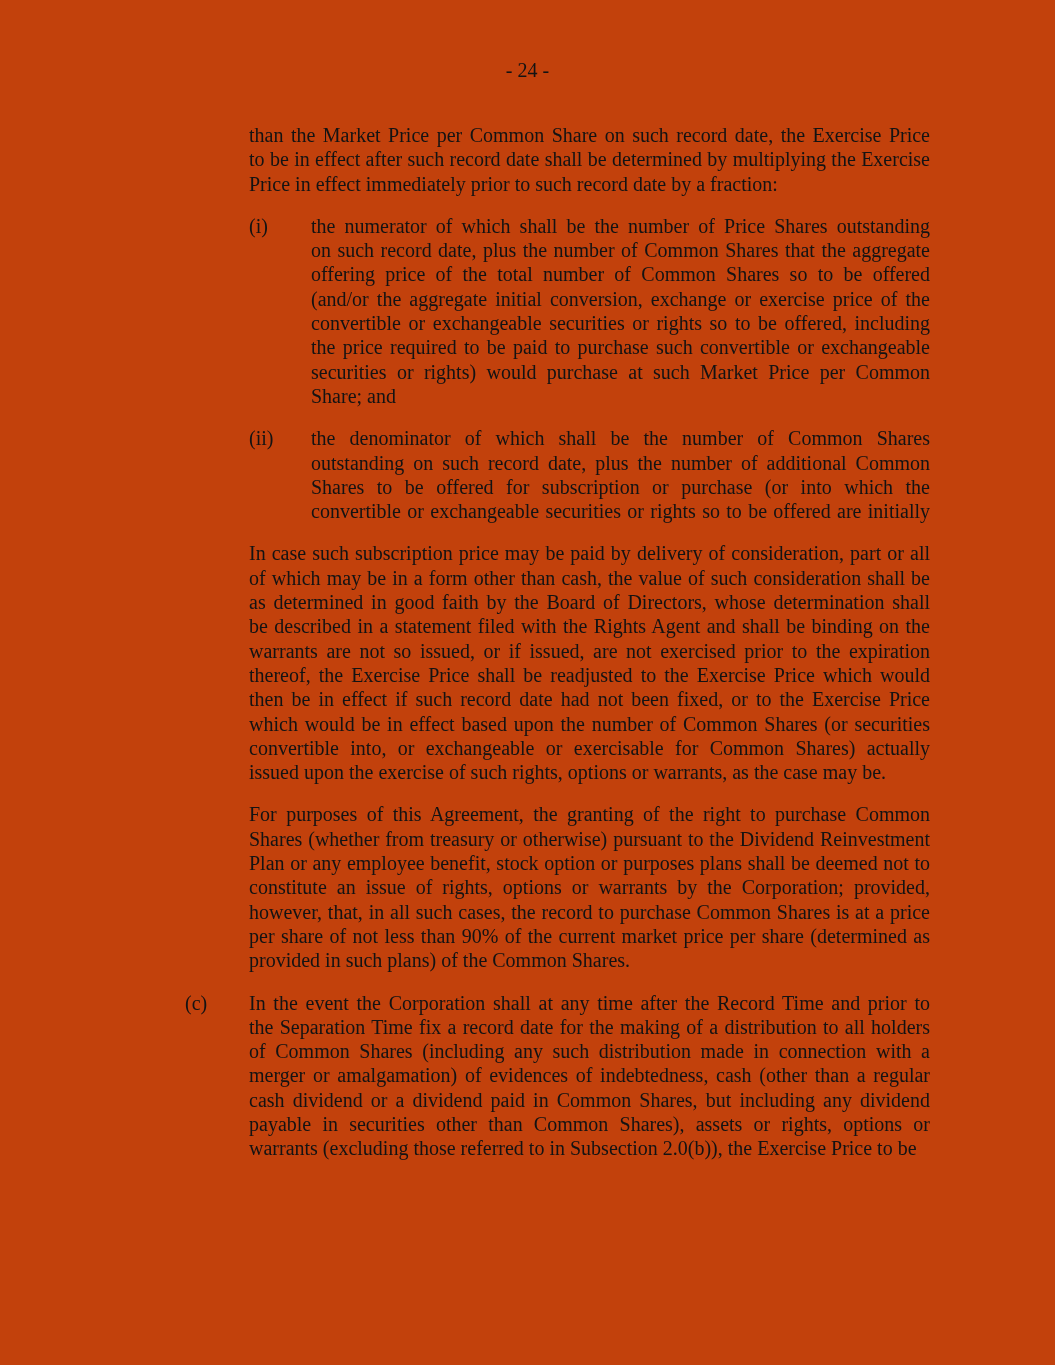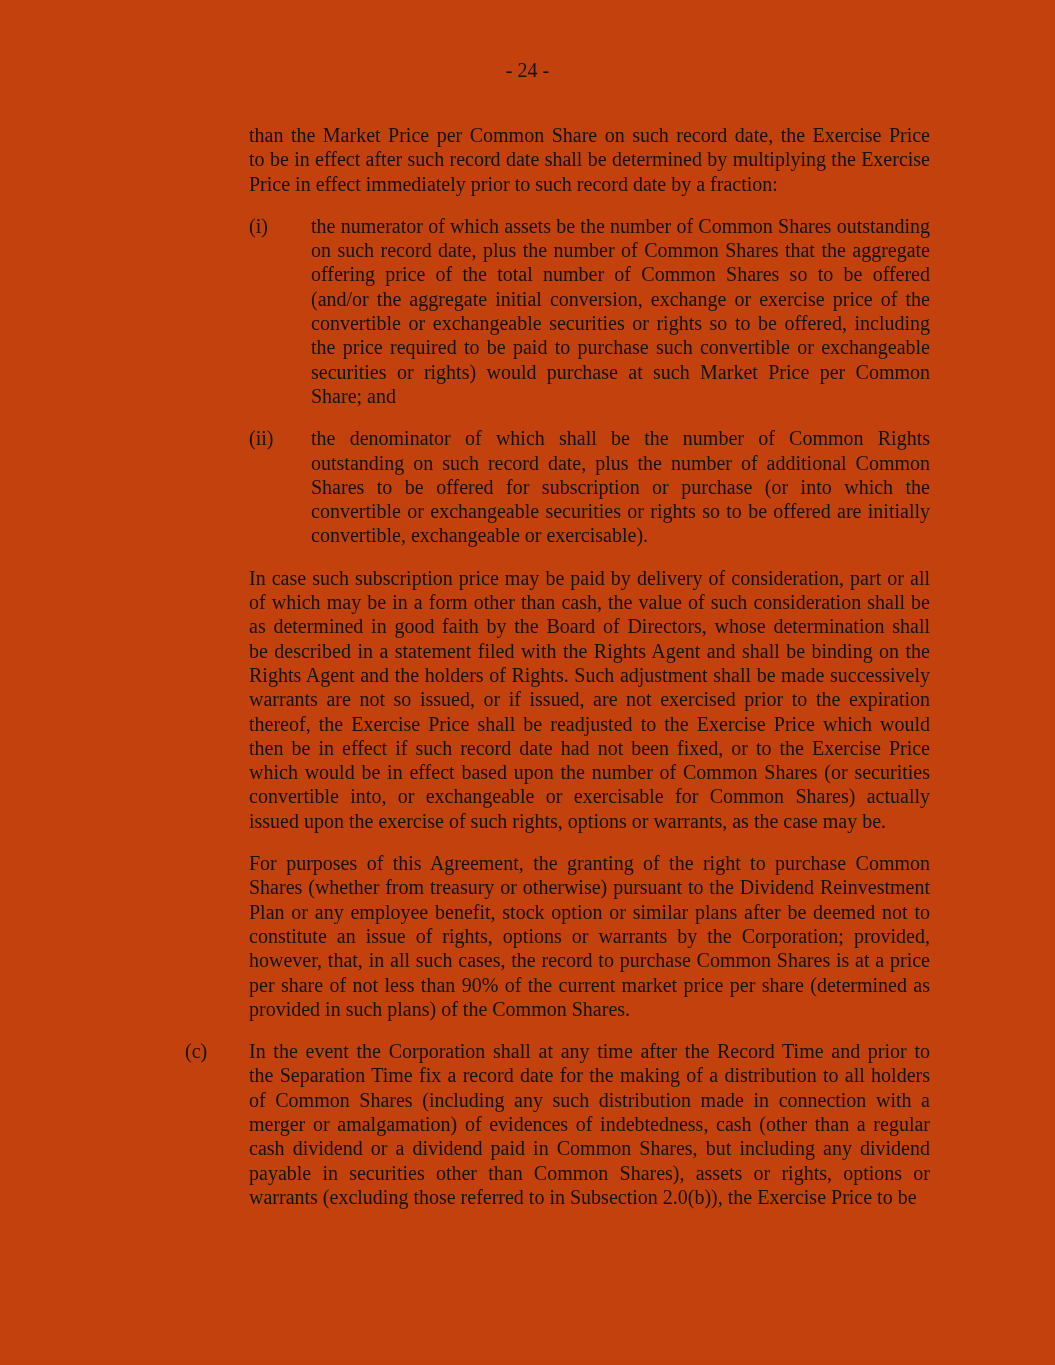--- a/index.html
+++ b/index.html
@@ -85,63 +85,61 @@
       <div class="lines">
           <div class="tl">than the Market Price per Common Share on such record date, the Exercise Price</div>
           <div class="tl">to be in effect after such record date shall be determined by multiplying the Exercise</div>
           <div class="tl tl-last">Price in effect immediately prior to such record date by a fraction:</div>
         </div>
     </div>
 
     <div class="para para-sub">
       <div class="label">(i)</div>
       <div class="lines">
-          <div class="tl">the numerator of which assets be the number of Common Shares outstanding</div>
+          <div class="tl">the numerator of which shall be the number of Price Shares outstanding</div>
           <div class="tl">on such record date, plus the number of Common Shares that the aggregate</div>
           <div class="tl">offering price of the total number of Common Shares so to be offered</div>
           <div class="tl">(and/or the aggregate initial conversion, exchange or exercise price of the</div>
           <div class="tl">convertible or exchangeable securities or rights so to be offered, including</div>
           <div class="tl">the price required to be paid to purchase such convertible or exchangeable</div>
           <div class="tl">securities or rights) would purchase at such Market Price per Common</div>
           <div class="tl tl-last">Share; and</div>
         </div>
     </div>
 
     <div class="para para-sub">
       <div class="label">(ii)</div>
       <div class="lines">
-          <div class="tl">the denominator of which shall be the number of Common Rights</div>
+          <div class="tl">the denominator of which shall be the number of Common Shares</div>
           <div class="tl">outstanding on such record date, plus the number of additional Common</div>
           <div class="tl">Shares to be offered for subscription or purchase (or into which the</div>
           <div class="tl">convertible or exchangeable securities or rights so to be offered are initially</div>
-          <div class="tl tl-last">convertible, exchangeable or exercisable).</div>
         </div>
     </div>
 
     <div class="para para-plain">
       <div class="lines">
           <div class="tl">In case such subscription price may be paid by delivery of consideration, part or all</div>
           <div class="tl">of which may be in a form other than cash, the value of such consideration shall be</div>
           <div class="tl">as determined in good faith by the Board of Directors, whose determination shall</div>
           <div class="tl">be described in a statement filed with the Rights Agent and shall be binding on the</div>
-          <div class="tl">Rights Agent and the holders of Rights. Such adjustment shall be made successively</div>
           <div class="tl">warrants are not so issued, or if issued, are not exercised prior to the expiration</div>
           <div class="tl">thereof, the Exercise Price shall be readjusted to the Exercise Price which would</div>
           <div class="tl">then be in effect if such record date had not been fixed, or to the Exercise Price</div>
           <div class="tl">which would be in effect based upon the number of Common Shares (or securities</div>
           <div class="tl">convertible into, or exchangeable or exercisable for Common Shares) actually</div>
           <div class="tl tl-last">issued upon the exercise of such rights, options or warrants, as the case may be.</div>
         </div>
     </div>
 
     <div class="para para-plain">
       <div class="lines">
           <div class="tl">For purposes of this Agreement, the granting of the right to purchase Common</div>
           <div class="tl">Shares (whether from treasury or otherwise) pursuant to the Dividend Reinvestment</div>
-          <div class="tl">Plan or any employee benefit, stock option or similar plans after be deemed not to</div>
+          <div class="tl">Plan or any employee benefit, stock option or purposes plans shall be deemed not to</div>
           <div class="tl">constitute an issue of rights, options or warrants by the Corporation; provided,</div>
           <div class="tl">however, that, in all such cases, the record to purchase Common Shares is at a price</div>
           <div class="tl">per share of not less than 90% of the current market price per share (determined as</div>
           <div class="tl tl-last">provided in such plans) of the Common Shares.</div>
         </div>
     </div>
 
     <div class="para para-lvl1">
       <div class="label">(c)</div>
       <div class="lines">

